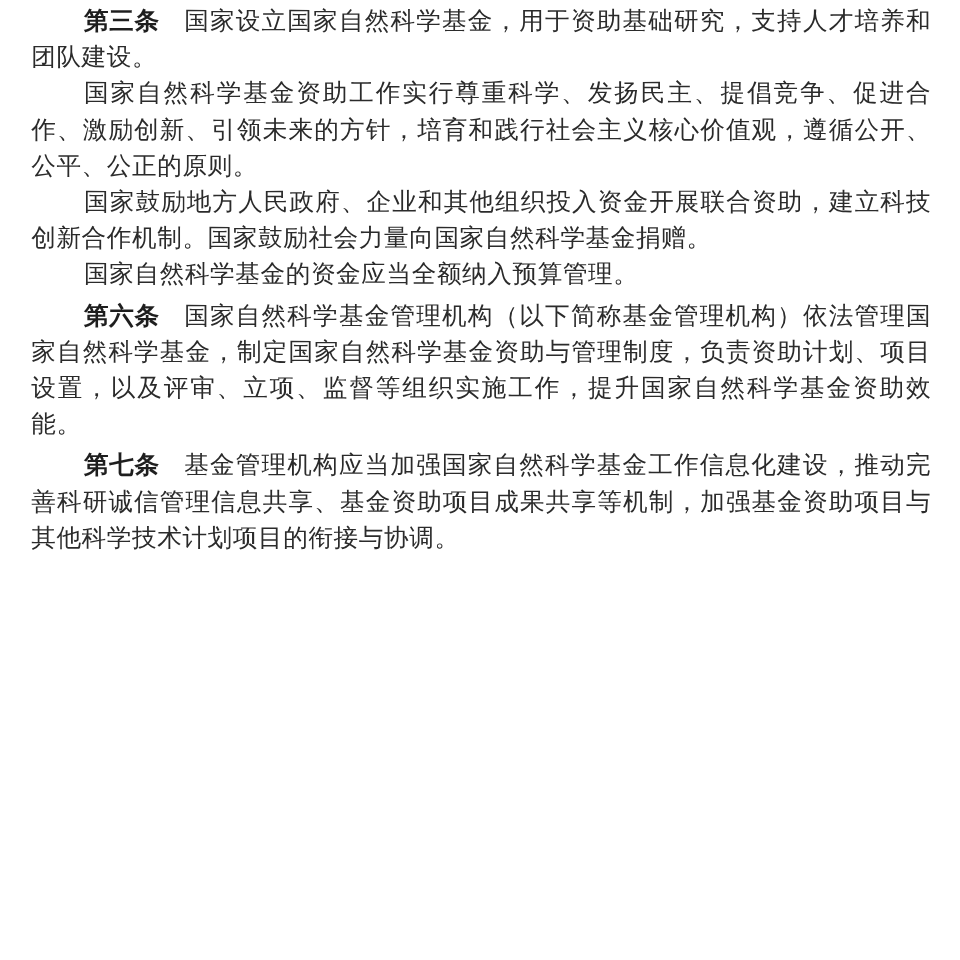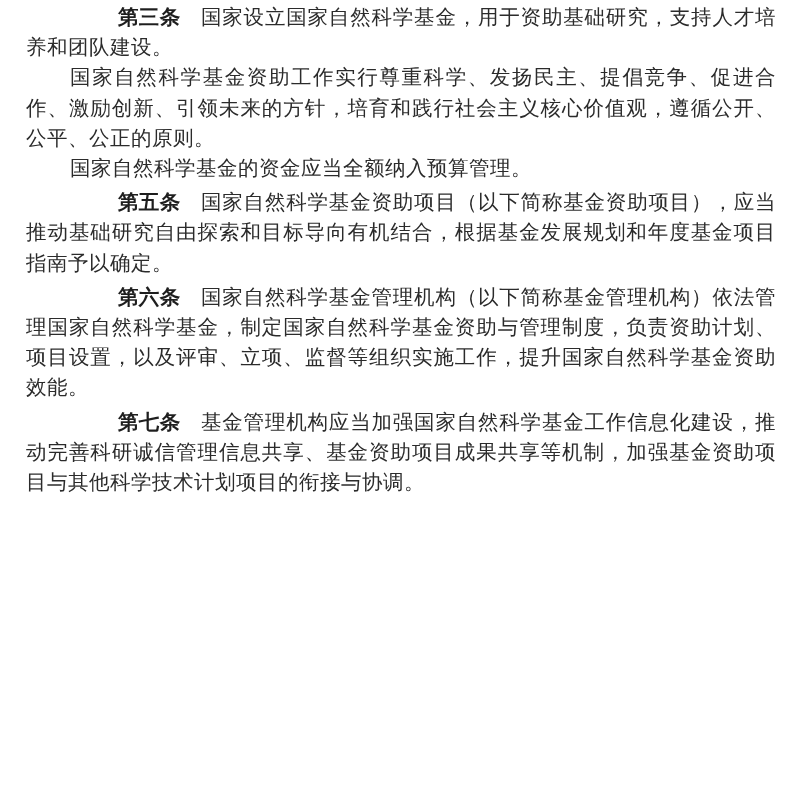--- a/index.html
+++ b/index.html
@@ -32,21 +32,20 @@
   }
   .para.gap {
     margin-top: 4px;
   }
   .article-no {
     font-family: "DejaVu Sans", "Liberation Sans", sans-serif;
     font-weight: bold;
     color: #1e1e1e;
     margin-right: 1em;
     letter-spacing: 0;
-    margin-left: 48px;
   }
   .chapter {
     position: absolute;
     left: 0;
     top: 764px;
     width: 800px;
     font-family: "DejaVu Sans", "Liberation Sans", sans-serif;
     font-weight: bold;
     font-size: 21px;
     color: #1e1e1e;
@@ -60,24 +59,24 @@
 </head>
 <body>
 
 <div class="page">
 
   <p class="para"><span class="article-no">第三条</span><span>国家设立国家自然科学基金，用于资助基础研究，支持人才培养和团队建设。</span></p>
 
   <p class="para"><span>国家自然科学基金资助工作实行尊重科学、发扬民主、提倡竞争、促进合作、激励创新、引领未来的方针，培育和践行社会主义核心价值观，遵循公开、公平、公正的原则。</span></p>
 
 
+  <p class="para"><span>国家鼓励地方人民政府、企业和其他组织投入资金开展联合资助，建立科技创新合作机制。国家鼓励社会力量向国家自然科学基金捐赠。</span></p>
 
   <p class="para"><span>国家自然科学基金的资金应当全额纳入预算管理。</span></p>
 
-  <p class="para gap"><span class="article-no">第五条</span><span>国家自然科学基金资助项目（以下简称基金资助项目），应当推动基础研究自由探索和目标导向有机结合，根据基金发展规划和年度基金项目指南予以确定。</span></p>
 
 
   <p class="para gap"><span class="article-no">第六条</span><span>国家自然科学基金管理机构（以下简称基金管理机构）依法管理国家自然科学基金，制定国家自然科学基金资助与管理制度，负责资助计划、项目设置，以及评审、立项、监督等组织实施工作，提升国家自然科学基金资助效能。</span></p>
 
 
   <p class="para gap"><span class="article-no">第七条</span><span>基金管理机构应当加强国家自然科学基金工作信息化建设，推动完善科研诚信管理信息共享、基金资助项目成果共享等机制，加强基金资助项目与其他科学技术计划项目的衔接与协调。</span></p>
 
 </div>
 
 <div class="chapter">

